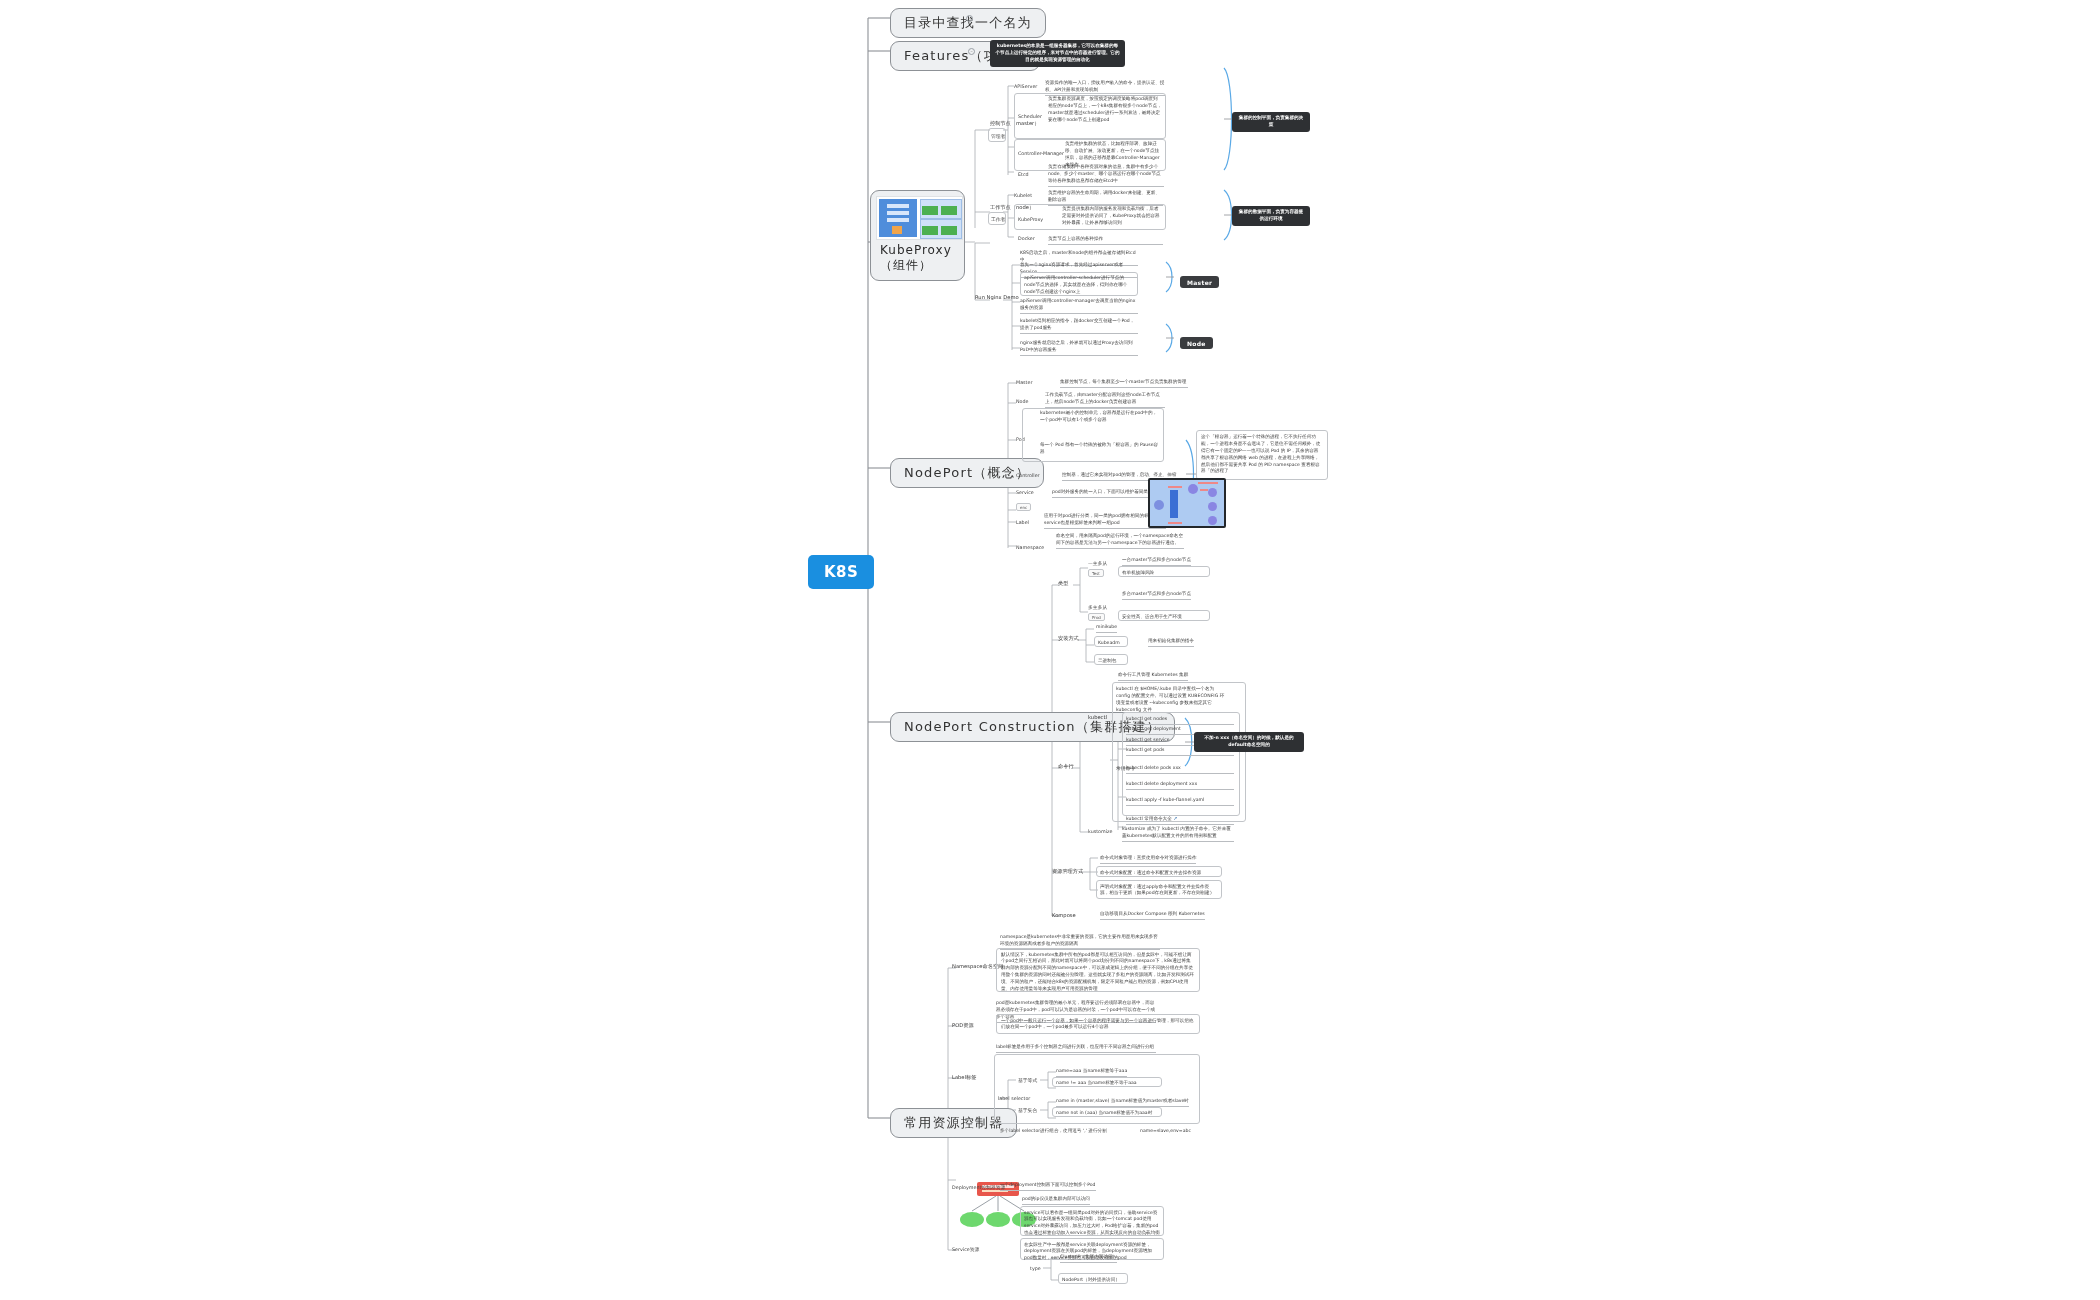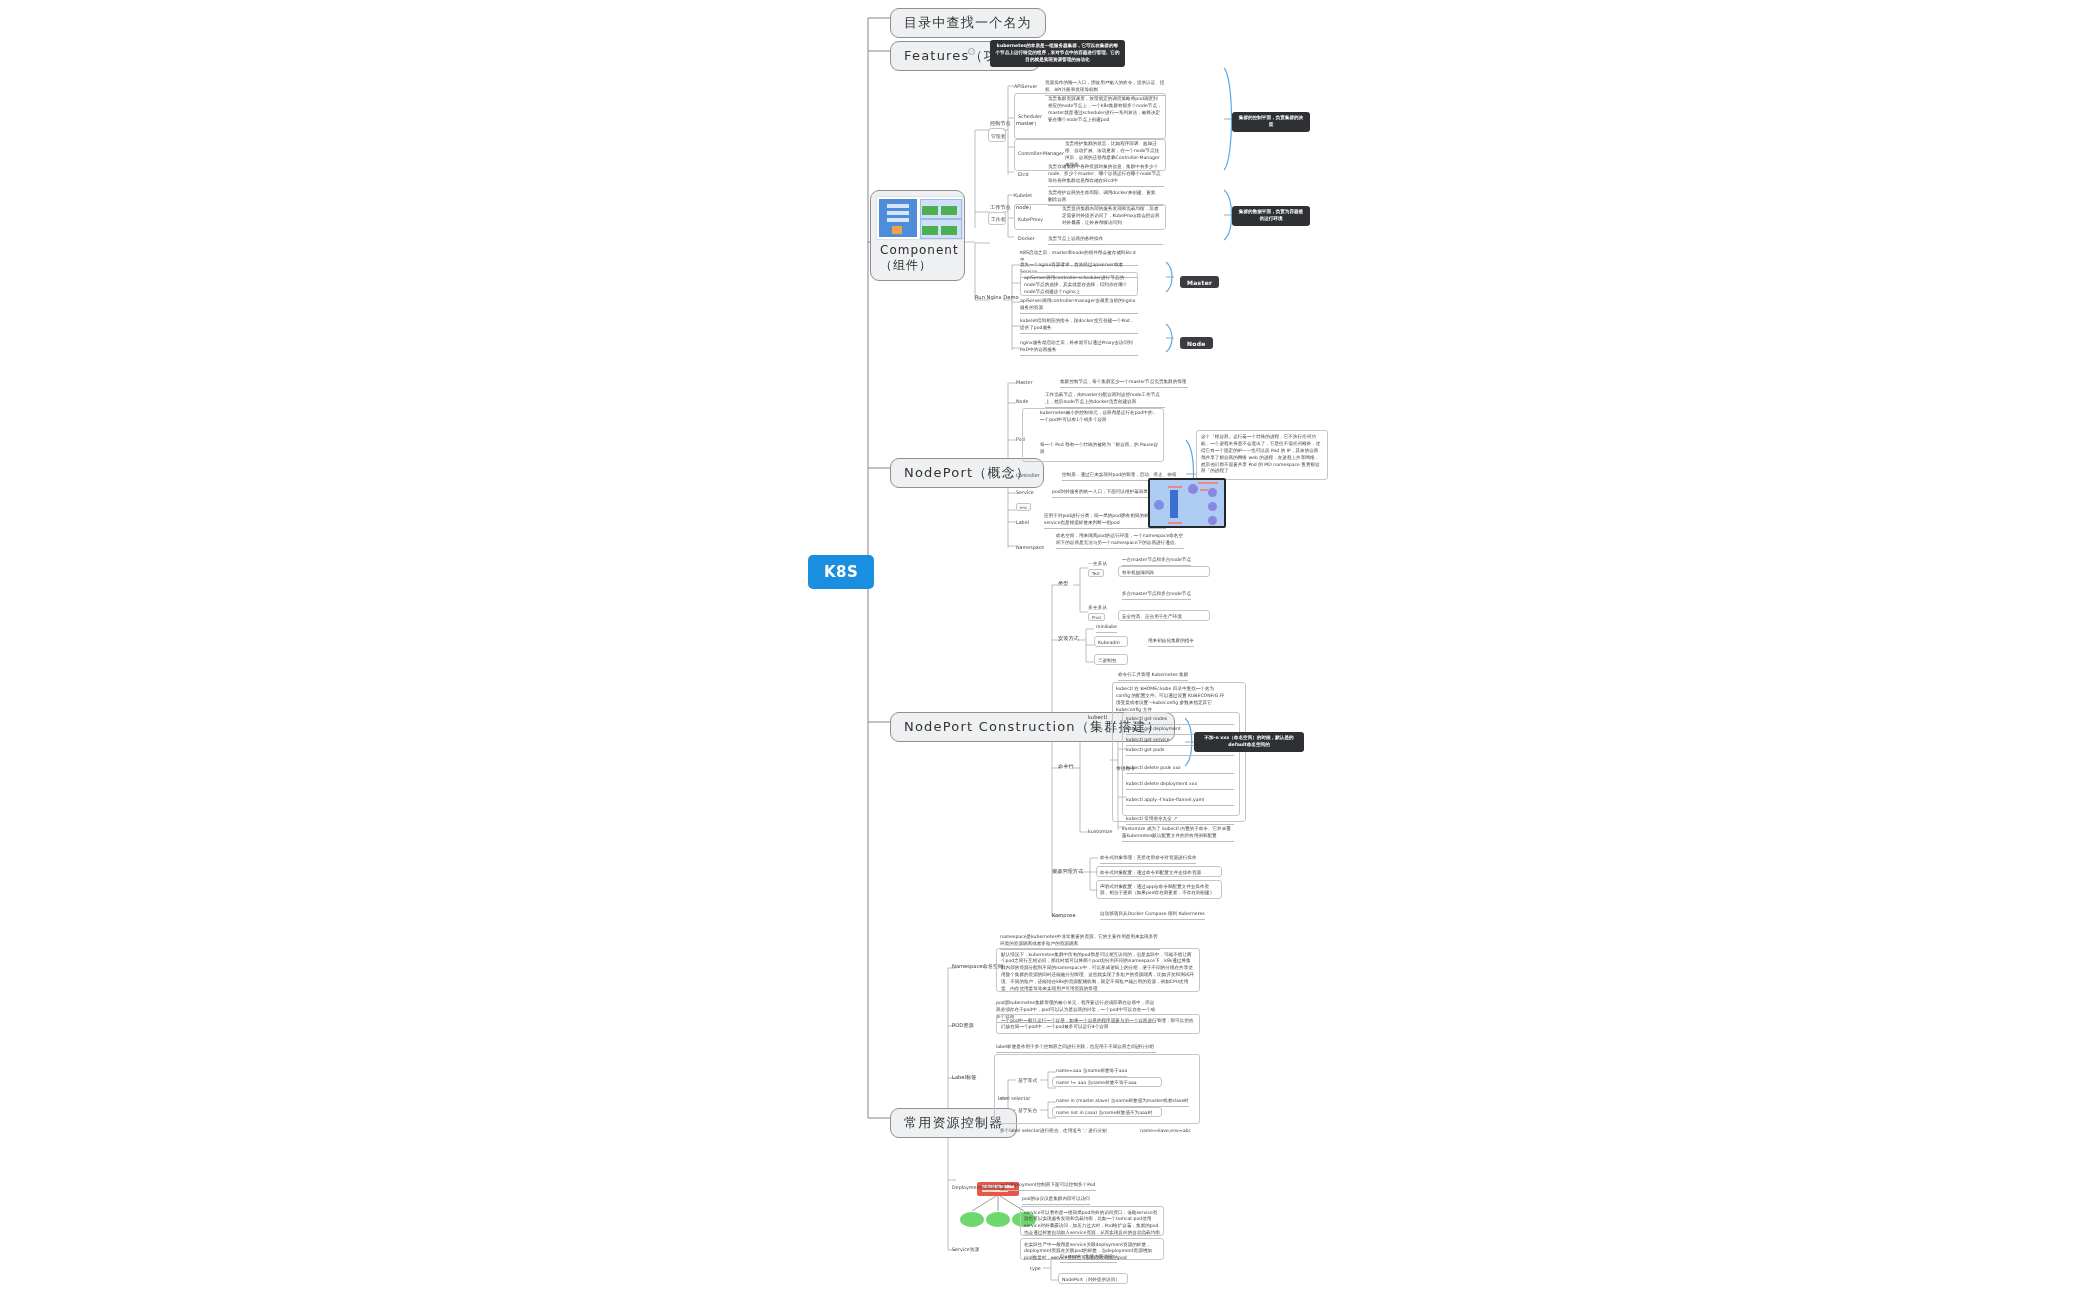--- a/index.html
+++ b/index.html
@@ -218,21 +218,21 @@
     <div style="position:absolute;left:10px;top:14px;width:22px;height:4px;background:#d8e6fa;"></div>
     <div style="position:absolute;left:10px;top:21px;width:22px;height:4px;background:#d8e6fa;"></div>
     <div style="position:absolute;left:15px;top:29px;width:10px;height:8px;background:#f0a44a;"></div>
     <div style="position:absolute;left:43px;top:2px;width:40px;height:18px;background:#cfe1f8;border:1px solid #9dbde6;"></div>
     <div style="position:absolute;left:45px;top:9px;width:16px;height:9px;background:#4cb050;"></div>
     <div style="position:absolute;left:64px;top:9px;width:16px;height:9px;background:#4cb050;"></div>
     <div style="position:absolute;left:43px;top:22px;width:40px;height:18px;background:#cfe1f8;border:1px solid #9dbde6;"></div>
     <div style="position:absolute;left:45px;top:29px;width:16px;height:9px;background:#4cb050;"></div>
     <div style="position:absolute;left:64px;top:29px;width:16px;height:9px;background:#4cb050;"></div>
   </div>
-  <div class="cap">Component（组件）</div>
+  <div class="cap">KubeProxy（组件）</div>
 </div>
 
 <div class="node lvl1" style="left:890px;top:458px;">
   <span>NodePort（概念）</span>
 </div>
 
 <div class="node lvl1" style="left:890px;top:712px;">
   <span>NodePort Construction（集群搭建）</span>
 </div>
 

